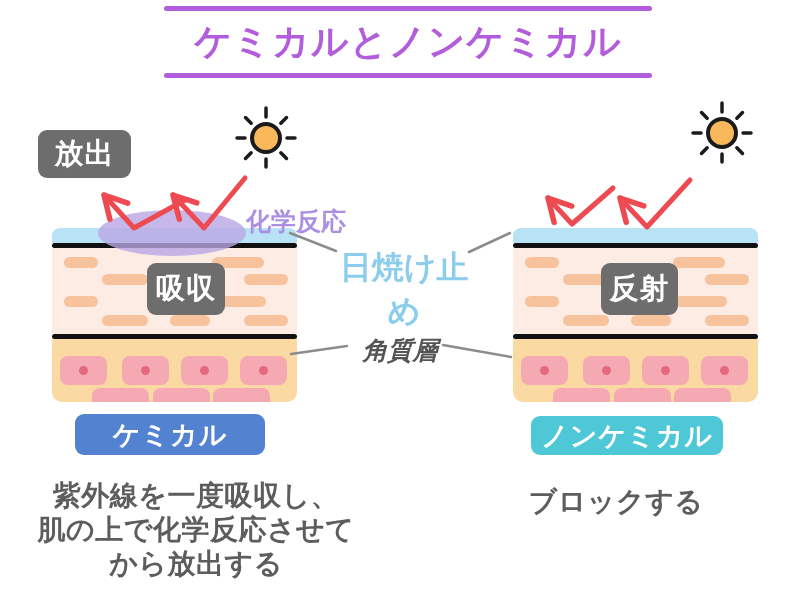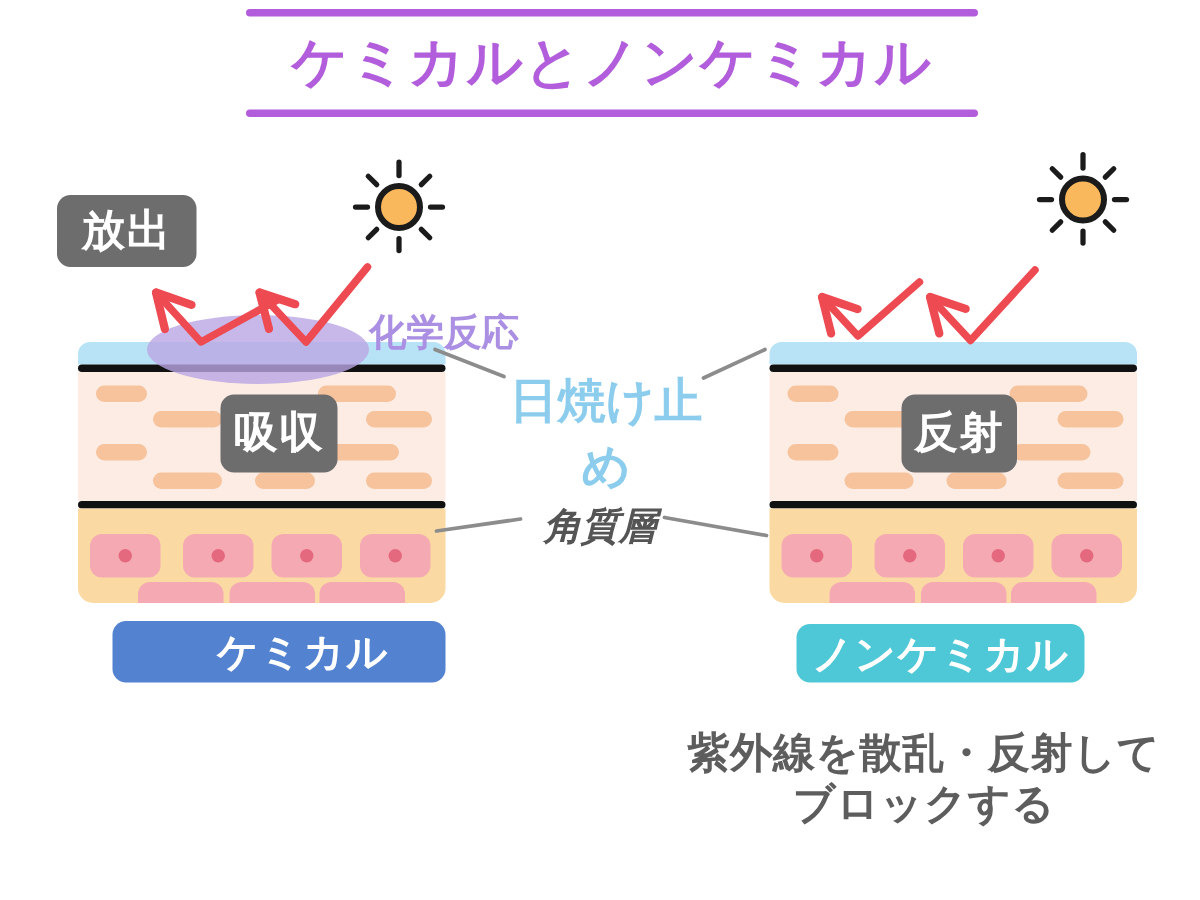--- a/index.html
+++ b/index.html
@@ -47,21 +47,21 @@
   .gray-tag{position:absolute;z-index:6;background:var(--gray-tag,#6d6d6d);color:#fff;
     border-radius:9px;display:flex;align-items:center;justify-content:center;
     font-size:29px;letter-spacing:1px;}
   .reaction-label{left:246px;top:186px;font-size:25px;color:var(--reaction-purple,#aa8fe3);margin-top:19px;}
   .sunscreen-label{left:338px;top:246px;width:132px;text-align:center;font-size:32px;
     color:var(--sunscreen-text,#8ccdee);}
   .corneum-label{left:358px;top:334px;width:84px;text-align:center;font-size:25px;
     color:#555;font-style:italic;}
   .badge{position:absolute;z-index:6;color:#fff;border-radius:9px;font-size:27px;
     letter-spacing:1px;display:flex;align-items:center;justify-content:center;}
-  .badge.chem{left:75px;top:414px;width:190px;height:41px;background:var(--badge-blue,#5282d0);padding-left:32px;}
+  .badge.chem{left:75px;top:414px;width:190px;height:41px;background:var(--badge-blue,#5282d0);}
   .badge.nonchem{left:531px;top:416px;width:192px;height:39px;background:var(--badge-teal,#4ec7d6);}
   .desc{position:absolute;z-index:6;text-align:center;color:var(--desc-text,#5d5d5d);
     font-size:28px;line-height:34px;letter-spacing:.5px;}
   .desc p{margin:0;}
   .desc.left{left:14px;top:479px;width:364px;}
   .desc.right{left:436px;top:485px;width:360px;}
 </style>
 </head>
 <body>
 
@@ -146,22 +146,26 @@
   <div class="gray-tag" style="left:147px;top:263px;width:78px;height:52px;">吸収</div>
   <div class="gray-tag" style="left:601px;top:263px;width:77px;height:52px;">反射</div>
 
   <div class="lbl reaction-label">化学反応</div>
   <div class="lbl sunscreen-label">日焼け止め</div>
   <div class="lbl corneum-label">角質層</div>
 
   <div class="badge chem">ケミカル</div>
   <div class="badge nonchem">ノンケミカル</div>
 
+  <div class="desc left">
+    <p>紫外線を一度吸収し、</p>
+    <p>肌の上で化学反応させて</p>
+    <p>から放出する</p>
+  </div>
   <div class="desc right">
-    <p>紫外線を散乱・反射して</p>
     <p>ブロックする</p>
   </div>
 
 <div class="pill" style="left: 64px; top: 257px; width: 34px; height: 11px;"></div>
     <div class="pill" style="left: 212px; top: 257px; width: 52px; height: 11px;"></div>
     <div class="pill" style="left: 102px; top: 274px; width: 46px; height: 11px;"></div>
     <div class="pill" style="left: 244px; top: 274px; width: 44px; height: 11px;"></div>
     <div class="pill" style="left: 64px; top: 296px; width: 34px; height: 11px;"></div>
     <div class="pill" style="left: 214px; top: 296px; width: 52px; height: 11px;"></div>
     <div class="pill" style="left: 102px; top: 315px; width: 46px; height: 11px;"></div>

